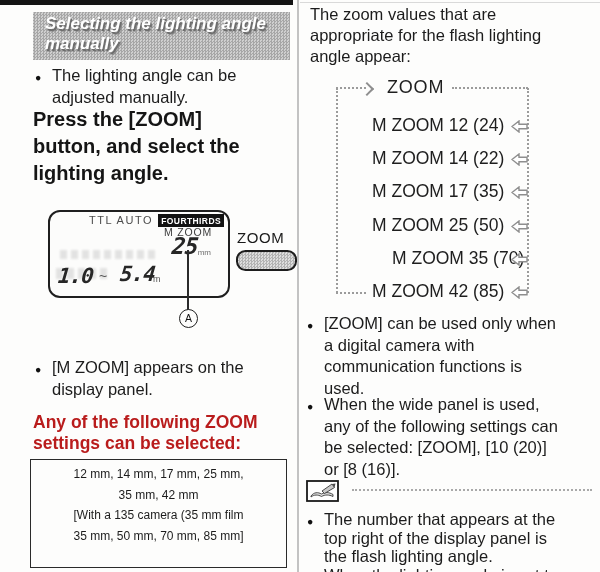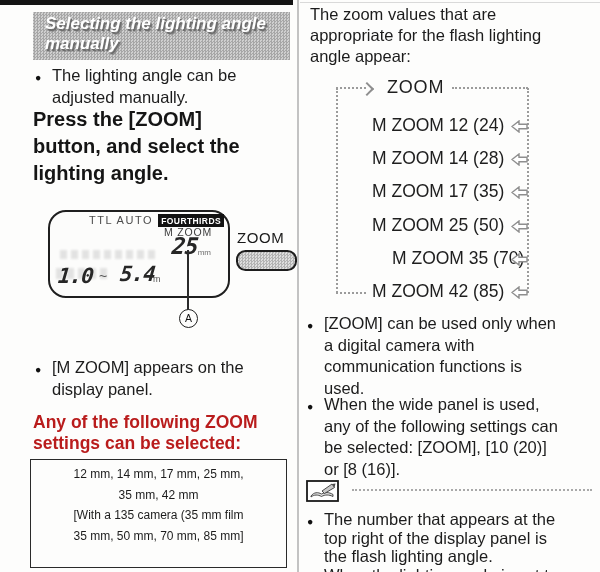--- a/index.html
+++ b/index.html
@@ -23,21 +23,21 @@
     font-size:17px;font-weight:700;font-style:italic;line-height:20px;color:#ffffff;
     text-shadow:1.5px 1.5px 0 #6e6e6e, 2.5px 2.5px 0 rgba(110,110,110,.45);}
 
   
   .bullet{position:absolute;font-size:16.5px;line-height:22px;}
   .bullet::before{content:"●";position:absolute;left:-17px;top:2px;font-size:10.5px;color:#111;}
 
   .instruction{left:33px;top:106px;width:238px;font-size:20px;font-weight:700;line-height:27px;color:#151515;}
 
   
-  .lcd{left:48px;top:210px;width:178px;height:84px;border:2.5px solid #1f1f1f;border-radius:18px;background:#fcfcfb;}
+  .lcd{left:48px;top:210px;width:178px;height:84px;border:2.5px solid #1f1f1f;border-radius:12px;background:#fcfcfb;}
   .lcd .ttl{position:absolute;left:39px;top:2px;font-size:11px;letter-spacing:1.5px;color:#4b4b4b;}
   .lcd .badge{position:absolute;right:4px;top:2px;background:#121212;color:#fff;
     font-size:8.5px;font-weight:700;letter-spacing:.4px;padding:1.5px 3px 1px;margin-left:28px;}
   .lcd .mzoom{position:absolute;right:16px;top:14px;font-size:10.5px;letter-spacing:.8px;color:#3d3d3d;}
   .seg{font-family:"DejaVu Sans Mono", monospace;font-style:italic;font-weight:700;
     transform:skewX(-5deg);letter-spacing:-1px;color:#262626;}
   .lcd .zval{position:absolute;right:30px;top:21px;font-size:23px;}
   .lcd .zunit{position:absolute;right:17px;top:36px;font-size:8px;color:#6f6f6f;}
   .lcd .rmin{position:absolute;left:8px;top:52px;font-size:21px;}
   .lcd .tilde{position:absolute;left:49px;top:56px;font-size:14px;color:#555;}
@@ -140,21 +140,21 @@
     <div class="dotted-v" style="left:336px;top:88px;height:205px;"></div>
     <div class="dotted-h" style="left:336px;top:87px;width:30px;"></div>
     <span class="chevron-right" style="left:362px;top:84px;"></span>
     <div class="dotted-h" style="left:336px;top:292px;width:30px;"></div>
 
     <div class="dotted-h" style="left:452px;top:87px;width:76px;"></div>
     <div class="dotted-v" style="left:527px;top:88px;height:205px;"></div>
 
     <div class="cycle-item" style="left:387px;top:77px;font-size:18px;letter-spacing:.8px;">ZOOM</div>
     <div class="cycle-item" style="left:372px;top:115px;">M ZOOM 12 (24)</div>
-    <div class="cycle-item" style="left:372px;top:148px;">M ZOOM 14 (28)</div>
+    <div class="cycle-item" style="left:372px;top:148px;">M ZOOM 14 (22)</div>
     <div class="cycle-item" style="left:372px;top:181px;">M ZOOM 17 (35)</div>
     <div class="cycle-item" style="left:372px;top:215px;">M ZOOM 25 (50)</div>
     <div class="cycle-item" style="left:364px;top:248px;margin-left:28px;">M ZOOM 35 (70)</div>
     <div class="cycle-item" style="left:372px;top:281px;">M ZOOM 42 (85)</div>
 
     <svg class="arrow-left-svg" style="left:511px;top:120px;" width="17" height="13" viewBox="0 0 17 13">
         <polygon points="1,6.5 8,1 8,4.3 16,4.3 16,8.7 8,8.7 8,12" fill="#ffffff" stroke="#8e8e8e" stroke-width="1.4"></polygon>
       </svg>
     <svg class="arrow-left-svg" style="left:511px;top:153px;" width="17" height="13" viewBox="0 0 17 13">
         <polygon points="1,6.5 8,1 8,4.3 16,4.3 16,8.7 8,8.7 8,12" fill="#ffffff" stroke="#8e8e8e" stroke-width="1.4"></polygon>

